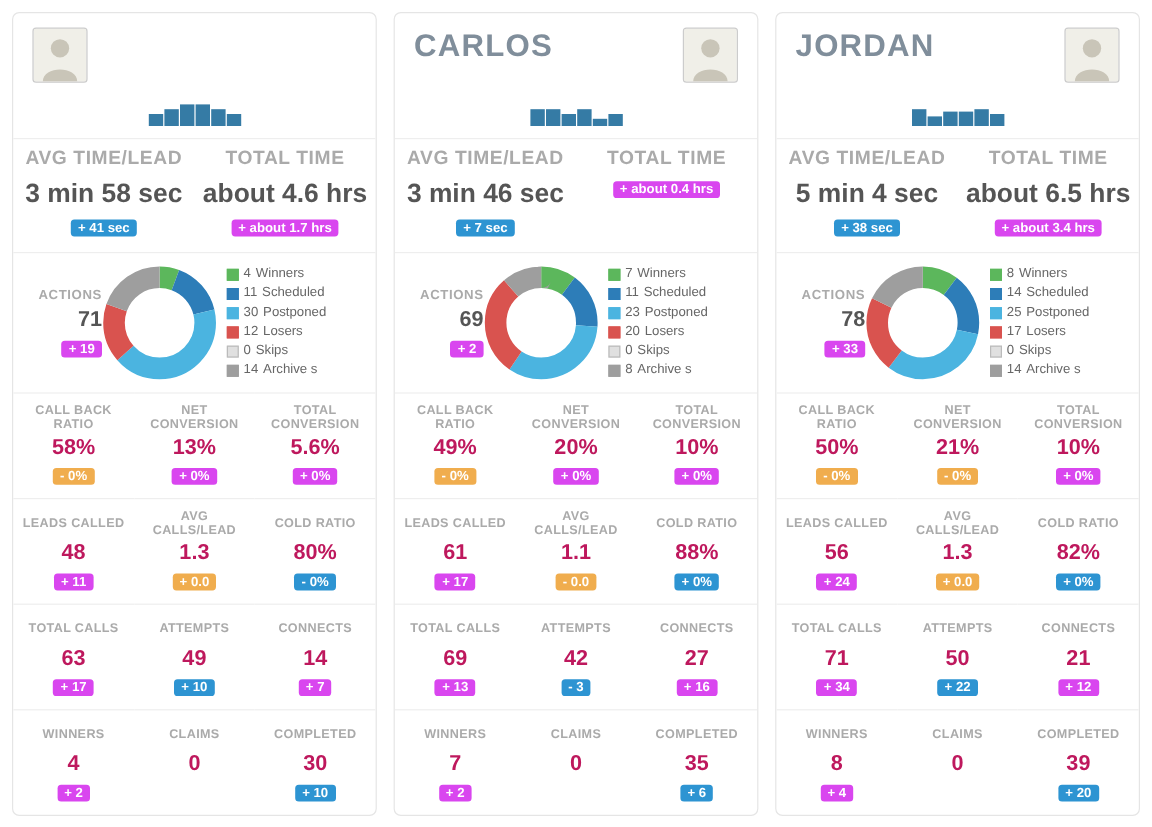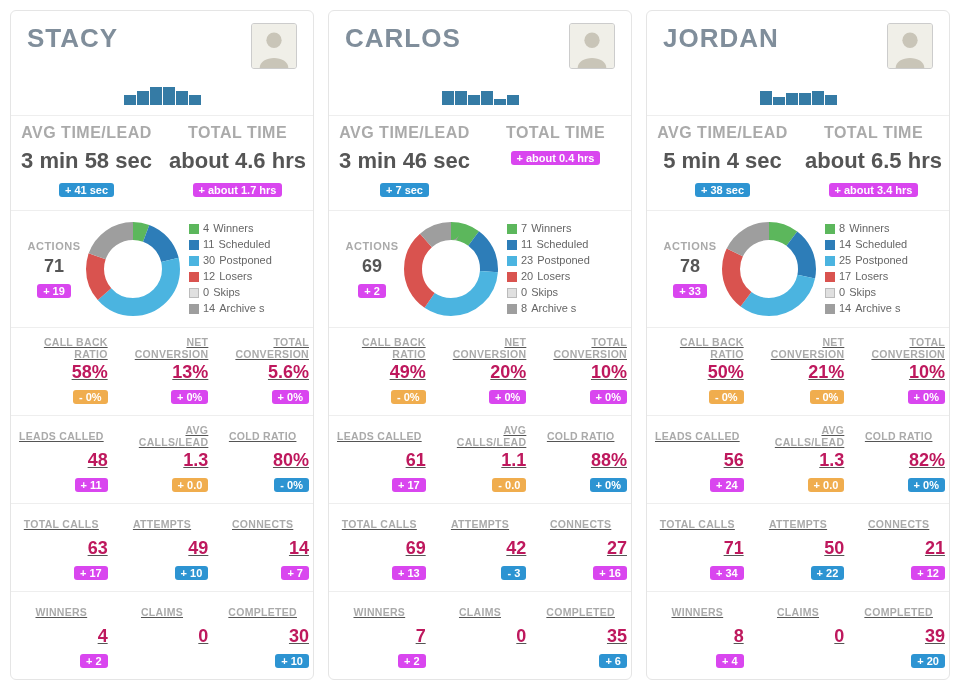--- a/index.html
+++ b/index.html
@@ -94,21 +94,21 @@
   .d-orange { background:#f0ad4e; }
 
   .section-actions {
     display:flex;
     border-top: 1px solid #eee;
     padding: 10px 0 10px 12px;
     align-items:center;
   }
   .act-left {
     width: 62px;
-    text-align:center;
+    text-align:right;
   }
   .act-left .label {
     font-size: 11px;
     font-weight:700;
     color:#aaa;
     letter-spacing:.5px;
     margin-bottom: 4px;
   }
   .act-left .num {
     font-size: 18px;
@@ -132,24 +132,23 @@
   .sw {
     width:10px; height:10px;
     border:1px solid #999;
     display:inline-block;
   }
   .grid3 {
     display:grid;
     grid-template-columns: 1fr 1fr 1fr;
   }
   .mcell {
-    text-align:right;
+    text-align:center;
     border-top:1px solid #eee;
     padding: 8px 4px 10px;
-    text-decoration: underline;
   }
   .mcell .label {
     font-size: 10.5px;
     font-weight:700;
     letter-spacing:.3px;
     color:#aaa;
     height: 26px;
     display:flex; align-items:center; justify-content:center;
     line-height:1.1;
   }
@@ -159,21 +158,20 @@
     color:#be185d;
     margin-bottom: 4px;
   }
 </style>
 </head>
 <body>
 
 <div class="cards" id="cards">
     <div class="card">
       <div class="card-head">
-        <h2>STACY</h2>
         <div class="avatar">
           <svg viewBox="0 0 46 46" width="46" height="46">
     <rect width="46" height="46" fill="#f0efe8"></rect>
     <circle cx="23" cy="17" r="8" fill="#c9c5b8"></circle>
     <path d="M8 46 C8 32 38 32 38 46 Z" fill="#c9c5b8"></path>
   </svg>
         </div>
       </div>
       <div class="spark">
         <div style="height:10px"></div>

